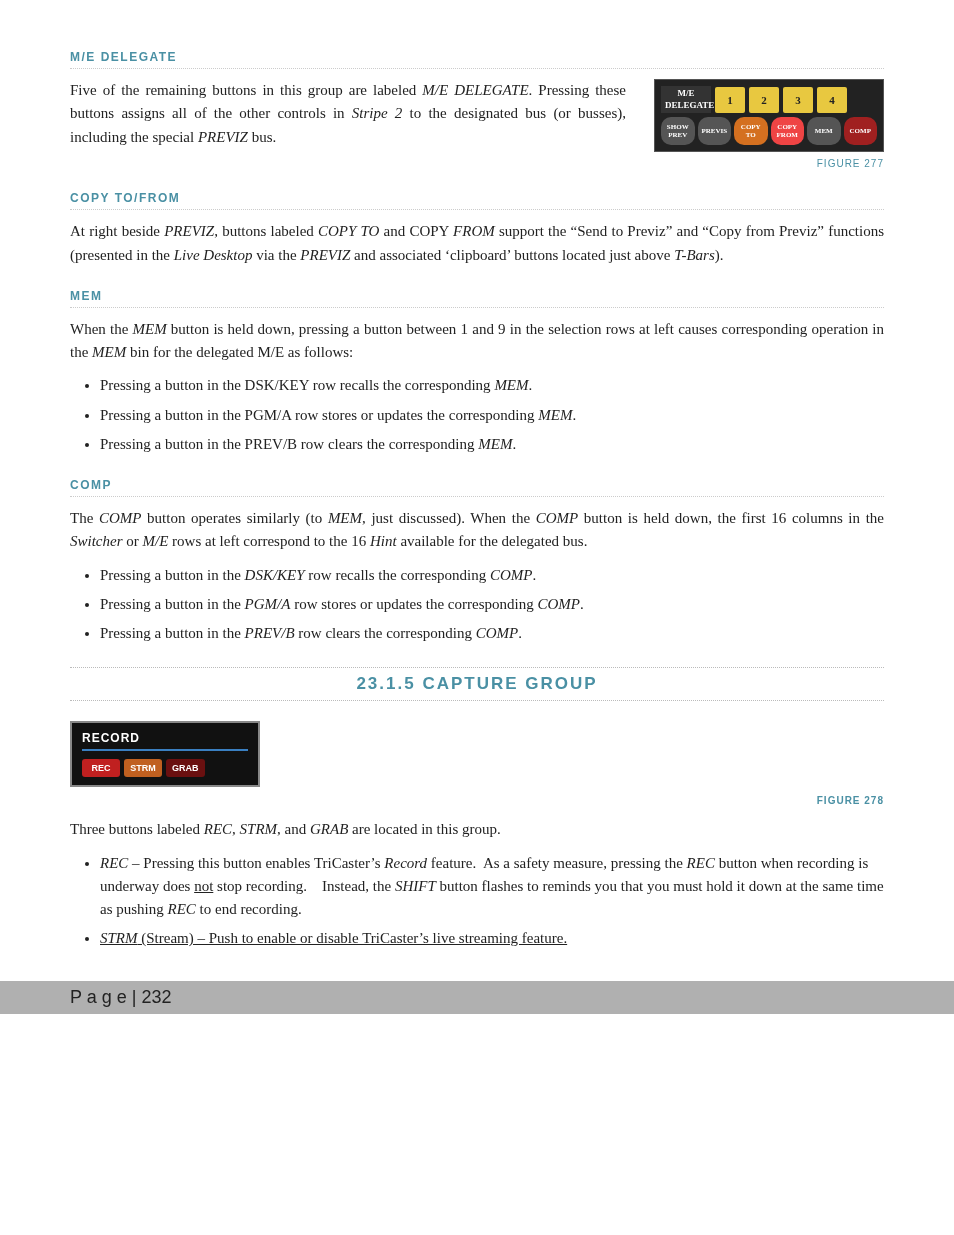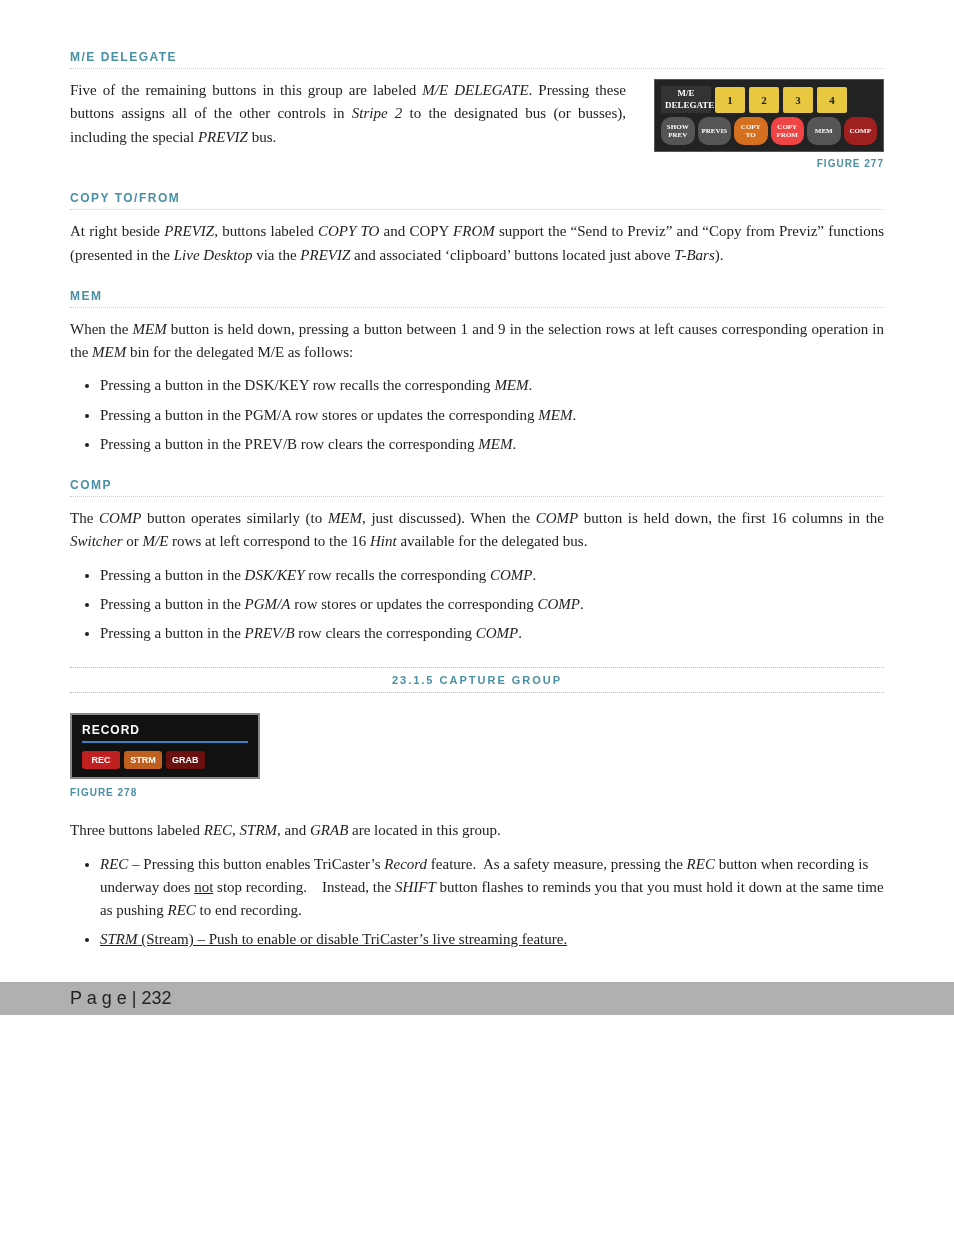--- a/index.html
+++ b/index.html
@@ -79,21 +79,21 @@
     }
     .figure-col {
       display: flex;
       flex-direction: column;
       align-items: flex-end;
       min-width: 230px;
     }
     .figure-label {
       font-family: Arial, sans-serif;
       font-size: 10px;
-      font-weight: bold;
+      font-weight: normal;
       letter-spacing: 1px;
       color: #4a90a4;
       text-transform: uppercase;
       margin-top: 6px;
       text-align: left;
     }
 
     
     .me-panel {
       background: #222;
@@ -149,21 +149,21 @@
     }
     .btn-gray { background: #555; }
     .btn-orange { background: #d47020; }
     .btn-yellow { background: #ef4444; }
     .btn-red { background: #a02020; }
 
     
     .chapter-heading {
       text-align: center;
       font-family: Arial, sans-serif;
-      font-size: 11px;
+      font-size: 17px;
       letter-spacing: 2px;
       color: #222;
       border-top: 1px dotted #bbb;
       border-bottom: 1px dotted #bbb;
       padding: 6px 0;
       margin-bottom: 20px;
     }
     .chapter-heading span {
       color: #4a90a4;
       font-weight: bold;
@@ -207,21 +207,22 @@
     .rec-dark-red { background: #6a1010; }
 
     
     .figure-label-left {
       font-family: Arial, sans-serif;
       font-size: 10px;
       font-weight: bold;
       letter-spacing: 1px;
       color: #4a90a4;
       text-transform: uppercase;
-      margin-bottom: 21px;
+      margin-bottom: 12px;
+      text-align: right;
     }
 
     
     .page-footer {
       background: #b0b0b0;
       color: #222;
       font-family: Arial, sans-serif;
       font-size: 18px;
       padding: 6px 70px;
       margin-top: 30px;

